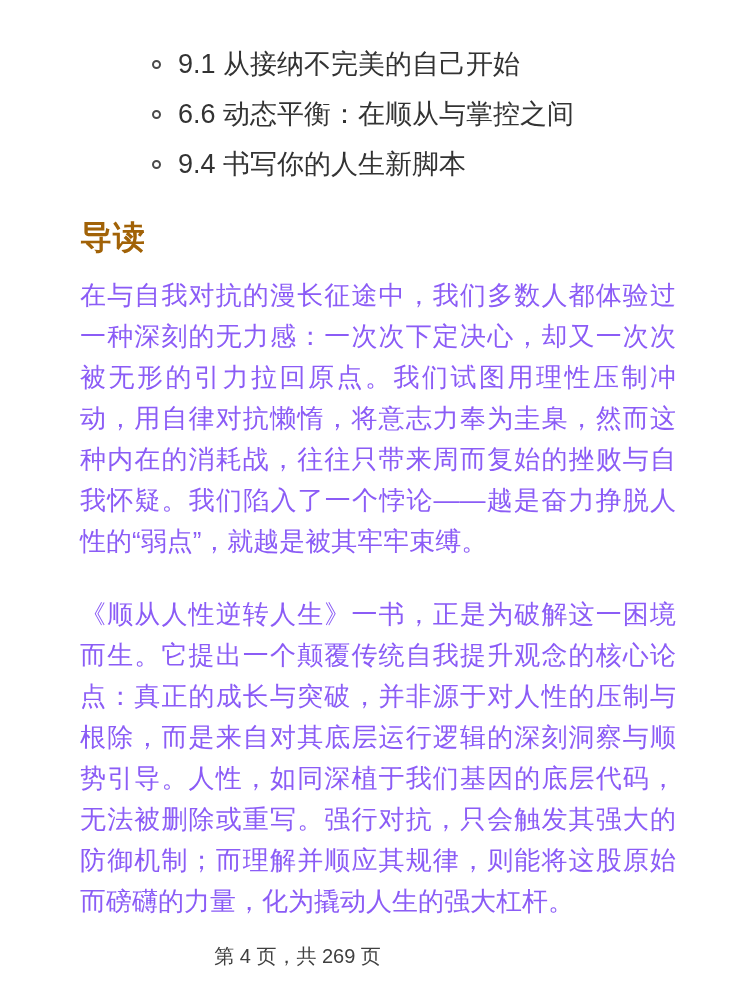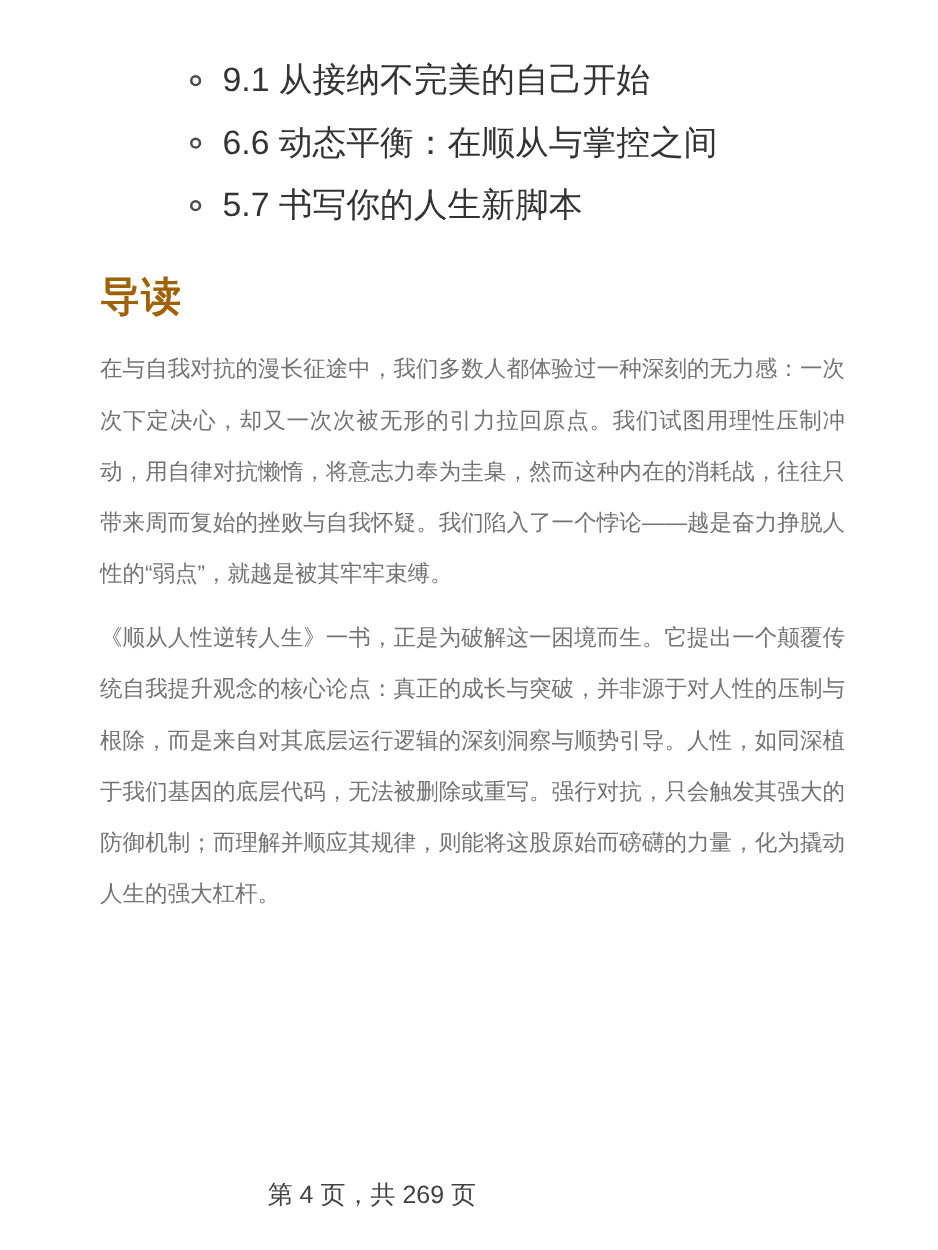--- a/index.html
+++ b/index.html
@@ -56,29 +56,29 @@
     font-size: 32px;
     line-height: 40px;
     font-weight: 700;
     color: #a16207;
     letter-spacing: 1px;
   }
   
   .body-paragraph {
     margin: 18px 0 0 0;
     width: 596px;
-    font-size: 18px;
+    font-size: 26px;
     line-height: 41px;
-    color: #737373;
+    color: #8b5cf6;
     text-align: justify;
     word-break: break-all;
     overflow-wrap: anywhere;
   }
   .body-paragraph + .body-paragraph {
-    margin-top: 10px;
+    margin-top: 32px;
   }
   
   .page-footer {
     position: absolute;
     left: 0;
     bottom: 34px;
     width: 595px;
     text-align: center;
     font-size: 20px;
     line-height: 20px;
@@ -94,21 +94,21 @@
     <li class="toc-item">
       <span class="toc-bullet"></span>
       <span>9.1 从接纳不完美的自己开始</span>
     </li>
     <li class="toc-item">
       <span class="toc-bullet"></span>
       <span>6.6 动态平衡：在顺从与掌控之间</span>
     </li>
     <li class="toc-item">
       <span class="toc-bullet"></span>
-      <span>5.7 书写你的人生新脚本</span>
+      <span>9.4 书写你的人生新脚本</span>
     </li>
   </ul>
 
   <h2 class="section-heading">导读</h2>
 
   <p class="body-paragraph">在与自我对抗的漫长征途中，我们多数人都体验过一种深刻的无力感：一次次下定决心，却又一次次被无形的引力拉回原点。我们试图用理性压制冲动，用自律对抗懒惰，将意志力奉为圭臬，然而这种内在的消耗战，往往只带来周而复始的挫败与自我怀疑。我们陷入了一个悖论——越是奋力挣脱人性的“弱点”，就越是被其牢牢束缚。</p>
 
   <p class="body-paragraph">《顺从人性逆转人生》一书，正是为破解这一困境而生。它提出一个颠覆传统自我提升观念的核心论点：真正的成长与突破，并非源于对人性的压制与根除，而是来自对其底层运行逻辑的深刻洞察与顺势引导。人性，如同深植于我们基因的底层代码，无法被删除或重写。强行对抗，只会触发其强大的防御机制；而理解并顺应其规律，则能将这股原始而磅礴的力量，化为撬动人生的强大杠杆。</p>
 
 </div>

